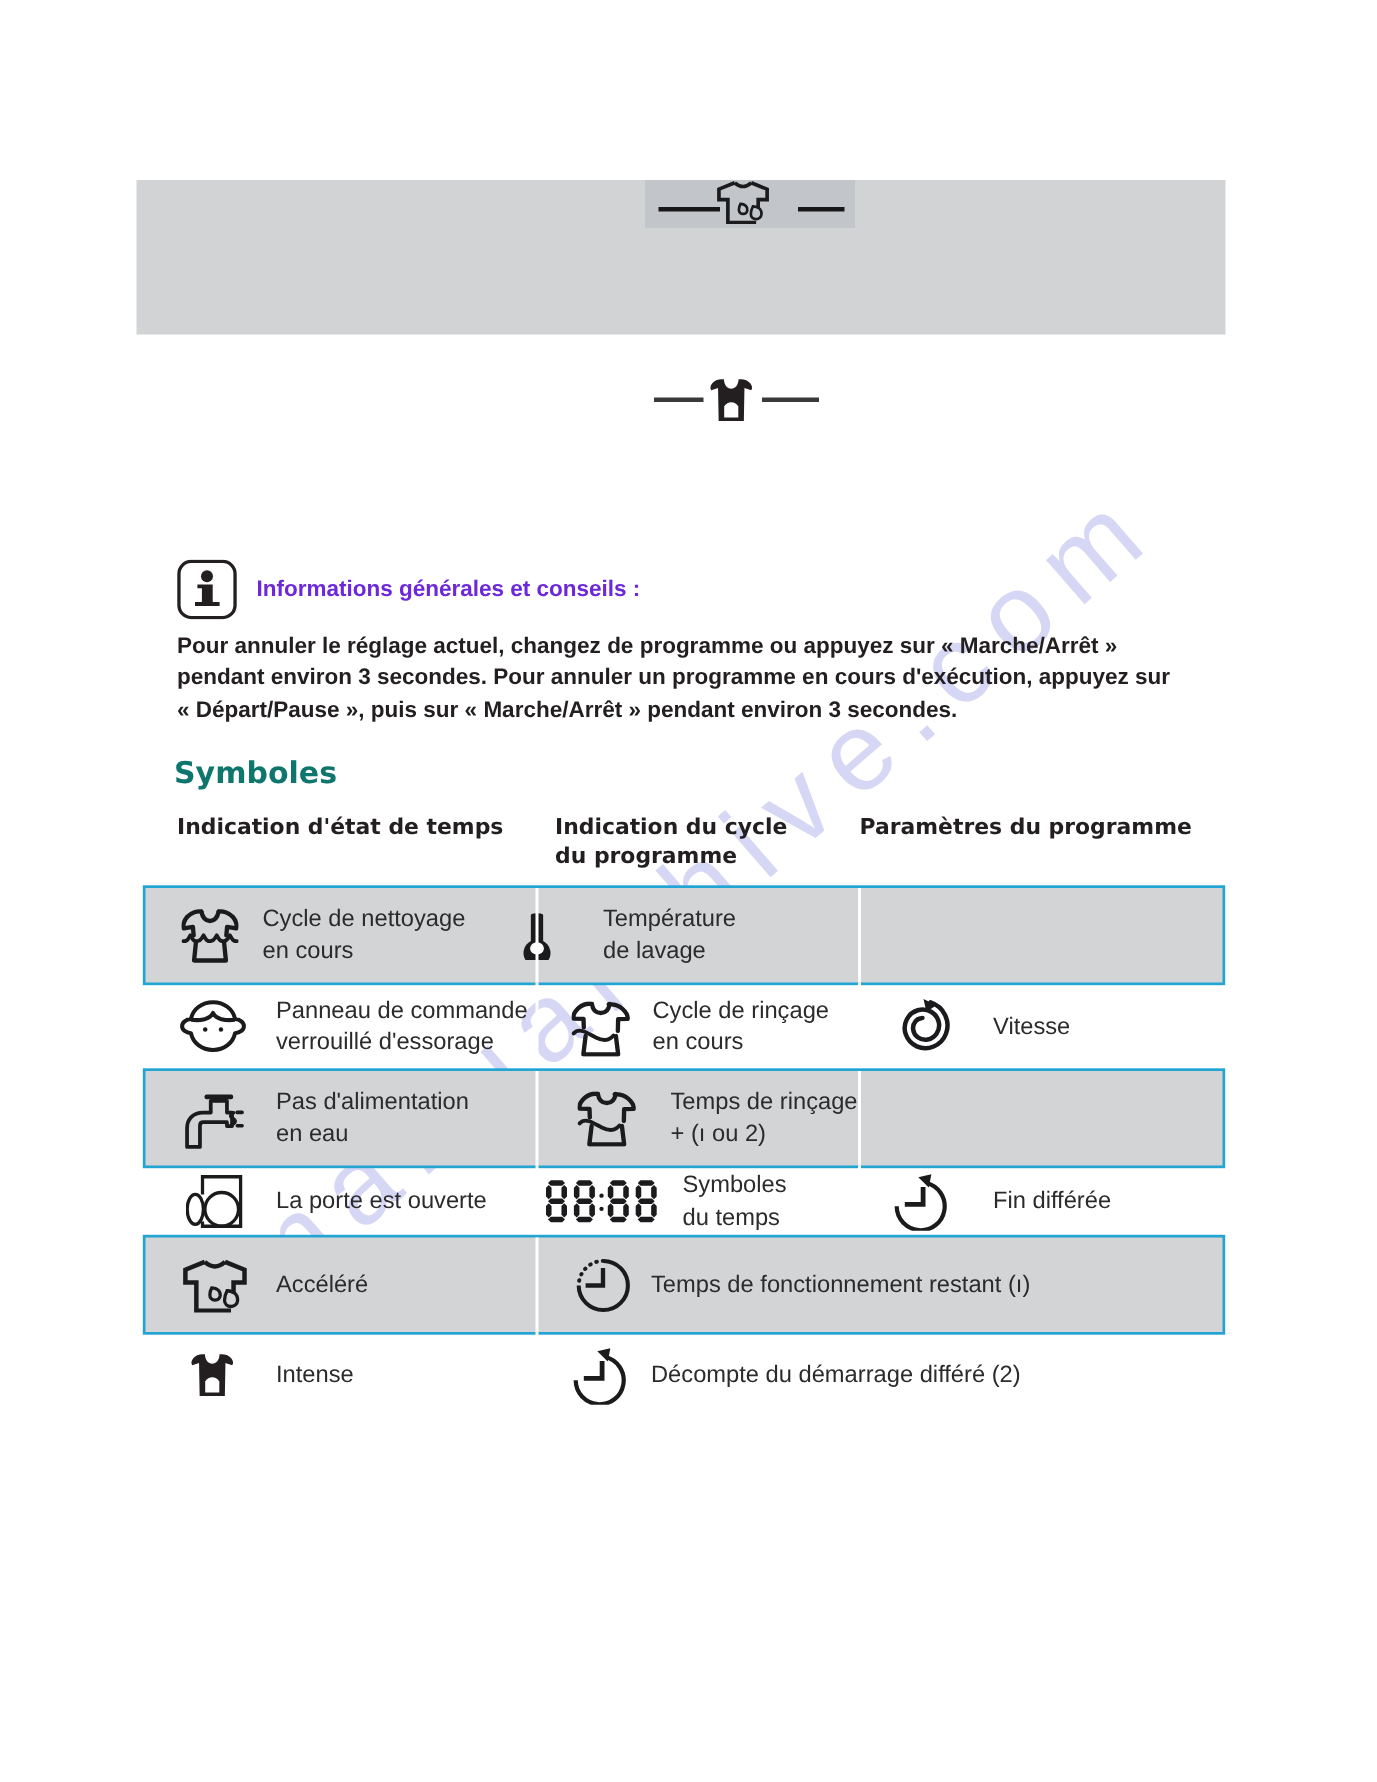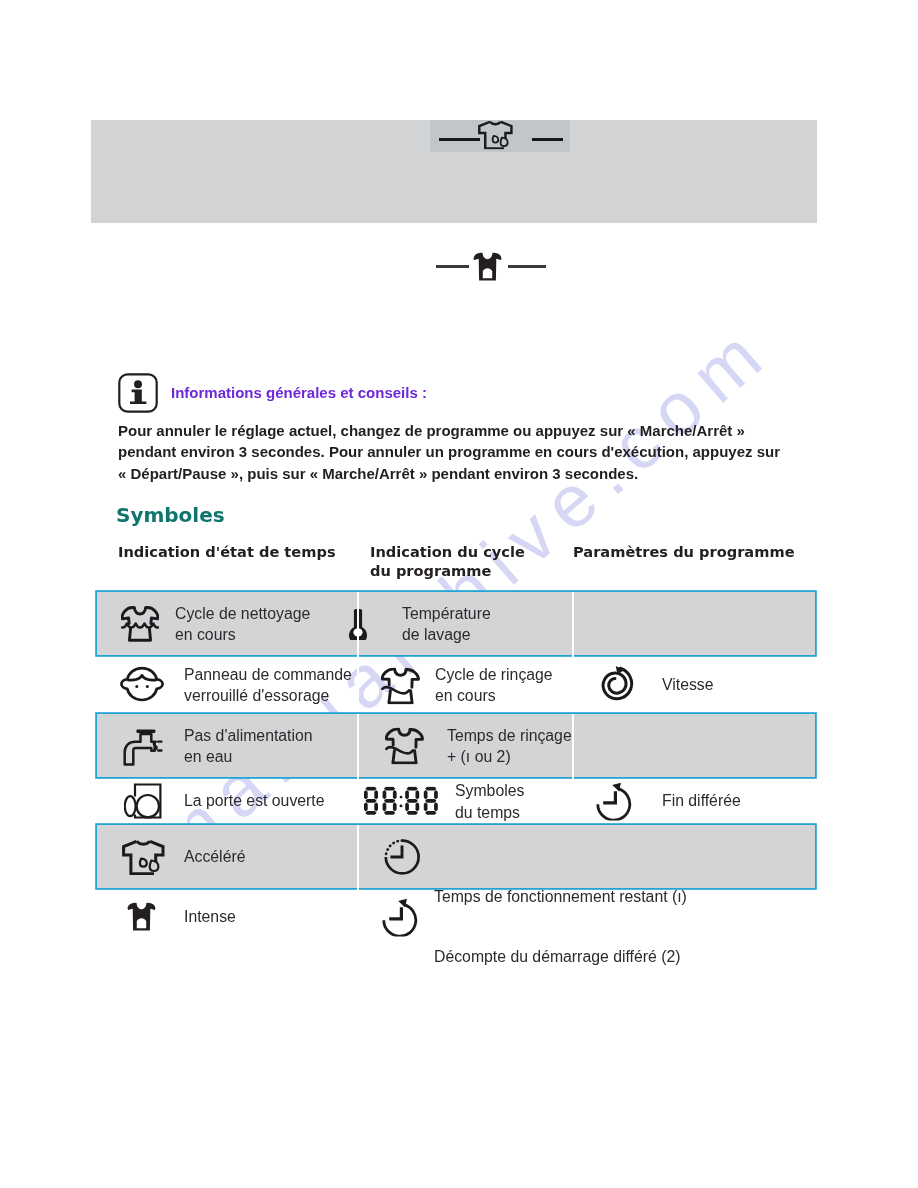--- a/index.html
+++ b/index.html
@@ -53,21 +53,21 @@
   .c3{width:243px;}
   .c23{width:458px;}
   .vdiv{position:absolute;top:0;bottom:0;width:2px;background:#ffffff;}
   .cell{position:relative;}
   .ico{position:absolute;top:50%;transform:translateY(-50%);display:flex;align-items:center;justify-content:center;}
   .lbl{position:absolute;top:50%;transform:translateY(-50%);}
   .c1 .lbl{left:87px;}
   .c2 .lbl{left:78px;}
   .c2.segcell .lbl{left:98px;}
   .c3 .lbl{left:90px;}
-  .c23 .lbl{left:77px;margin-top:40px;}
+  .c23 .lbl{left:77px;}
   .lbl{font-size:15.8px;color:#2b2b2d;line-height:21.5px;white-space:nowrap;}
 </style>
 </head>
 <body>
 
 <div class="page">
 
   <div class="watermark">manualshive.com</div>
 
 

